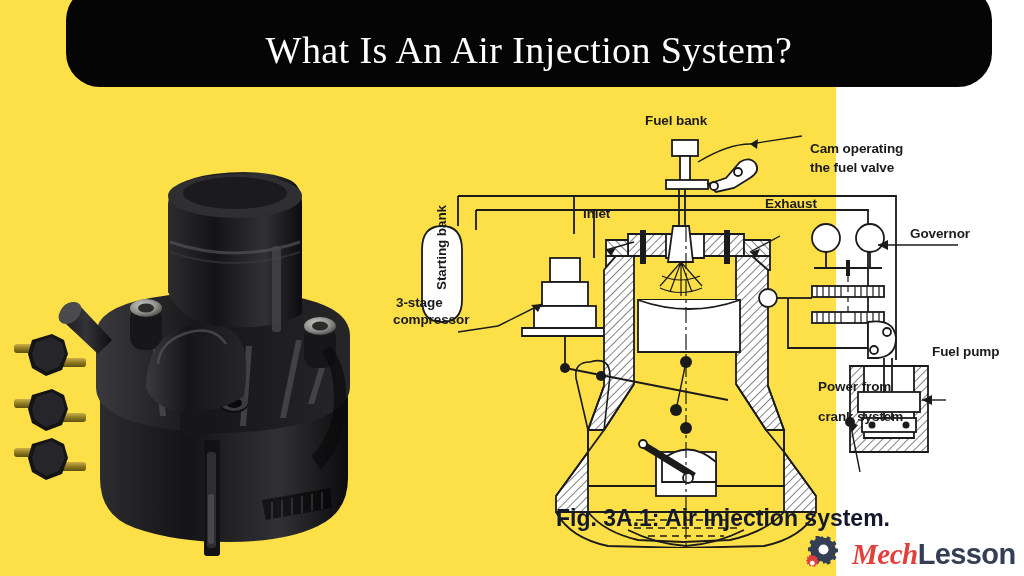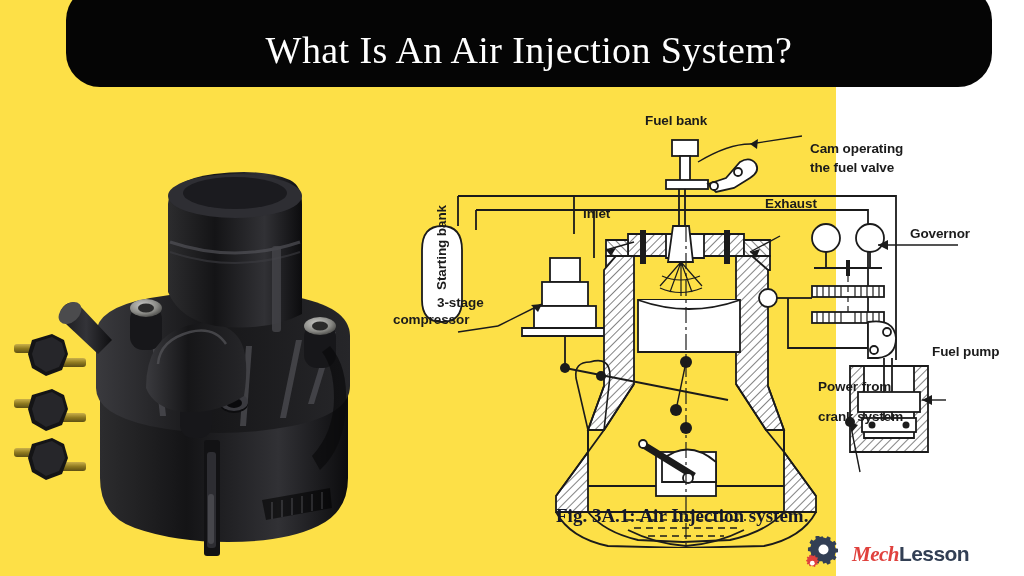--- a/index.html
+++ b/index.html
@@ -31,28 +31,28 @@
 
   .dlabel{
     position:absolute;font-family:"Liberation Sans",sans-serif;
     font-size:13.5px;color:#1b1b1b;font-weight:600;white-space:nowrap;
     line-height:1.18;letter-spacing:-0.1px;
   }
   .vlabel{transform:rotate(-90deg);transform-origin:left top;}
 
   .caption{
     position:absolute;left:556px;top:505px;width:330px;
-    font-family:Liberation Serif, serif;
-    font-weight:bold;font-size:19px;color:#14182b;white-space:nowrap;
+    font-family:Liberation Sans, sans-serif;
+    font-weight:bold;font-size:23px;color:#14182b;white-space:nowrap;
   }
 
   
   .logo{position:absolute;left:806px;top:534px;height:40px;display:flex;align-items:center;}
   .logo-mark{width:48px;height:36px;position:relative;flex:0 0 auto;}
-  .logo-text{font-size:21px;line-height:1;white-space:nowrap;margin-left:-2px;}
+  .logo-text{font-size:29px;line-height:1;white-space:nowrap;margin-left:-2px;}
   .logo-mech{
     font-family:"Liberation Serif","DejaVu Serif",serif;
     font-style:italic;font-weight:bold;color:#e0413d;letter-spacing:-0.5px;
   }
   .logo-lesson{
     font-family:"Liberation Sans",sans-serif;
     font-weight:bold;color:#323f54;letter-spacing:-0.6px;
   }
 </style>
 </head>
@@ -362,21 +362,21 @@
     </svg>
   </div>
 
   <div class="dlabel" style="left:645px;top:113px;">Fuel bank</div>
   <div class="dlabel" style="left:810px;top:126px;margin-top:15px;">Cam operating</div>
   <div class="dlabel" style="left:810px;top:160px;">the fuel valve</div>
   <div class="dlabel" style="left:583px;top:206px;text-align:right;">Inlet</div>
   <div class="dlabel" style="left:737px;top:196px;padding-left:28px;">Exhaust</div>
   <div class="dlabel" style="left:910px;top:226px;">Governor</div>
   <div class="dlabel vlabel" style="left:434px;top:290px;">Starting bank</div>
-  <div class="dlabel" style="left:396px;top:295px;margin-left:41px;">3-stage</div>
+  <div class="dlabel" style="left:396px;top:295px;">3-stage</div>
   <div class="dlabel" style="left:393px;top:312px;text-align:right;">compressor</div>
   <div class="dlabel" style="left:920px;top:344px;margin-left:12px;">Fuel pump</div>
   <div class="dlabel" style="left:818px;top:379px;">Power from</div>
   <div class="dlabel" style="left:818px;top:409px;">crank system</div>
 
   <div class="caption">Fig. 3A.1: Air Injection system.</div>
 
   <div class="logo">
     <div class="logo-mark">
       <svg width="48" height="36" viewBox="0 0 48 36" xmlns="http://www.w3.org/2000/svg">

